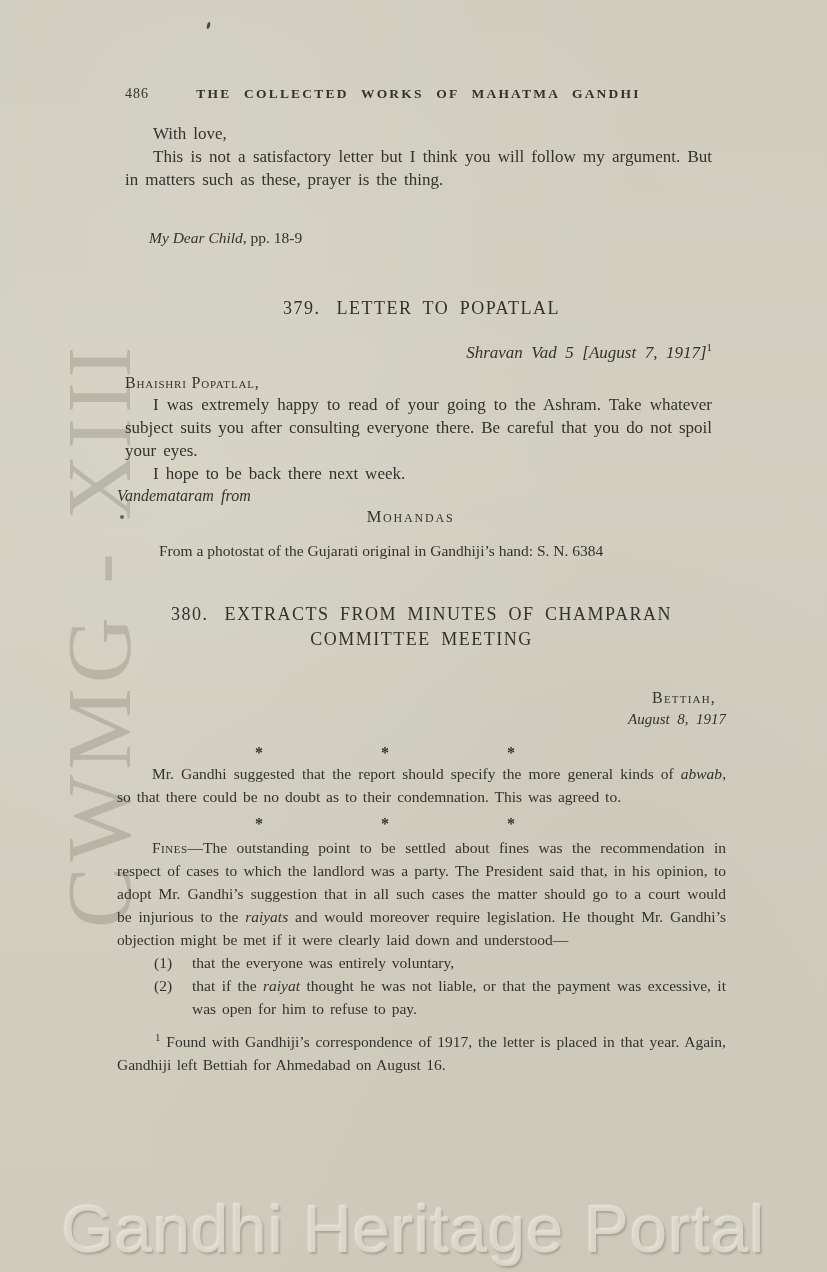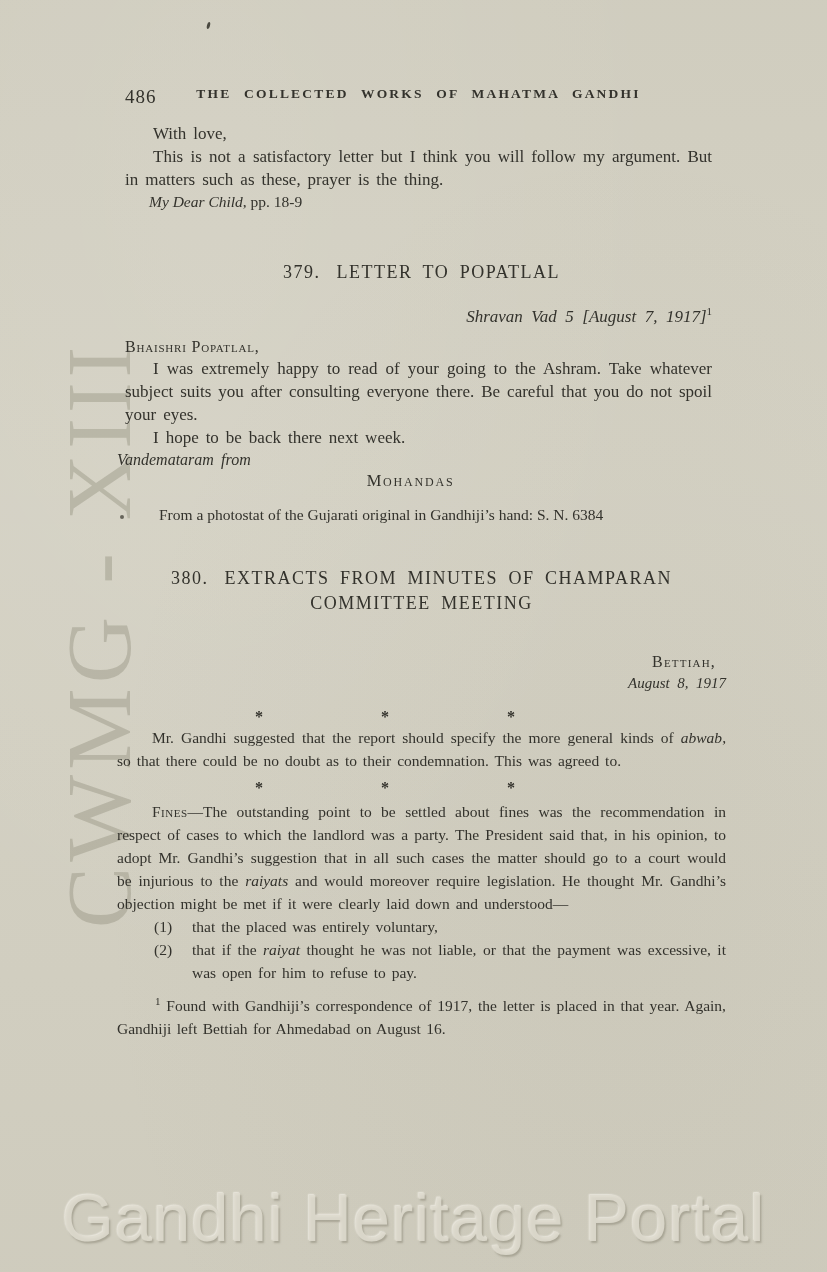--- a/index.html
+++ b/index.html
@@ -20,54 +20,54 @@
   
   .wm-side {
     position:absolute; left:99px; top:635px;
     transform:translate(-50%,-50%) rotate(-90deg);
     font-family:"Liberation Serif", serif;
     font-size:92px; letter-spacing:5px;
     color:rgba(139,136,119,0.38);
     white-space:nowrap; z-index:1;
   }
   .wm-bottom {
-    position:absolute; left:50%; bottom:16px;
+    position:absolute; left:50%; bottom:5px;
     transform:translateX(-50%);
     font-family:"Liberation Sans", sans-serif;
     font-size:67px; letter-spacing:1px; white-space:nowrap;
     color:rgba(222,219,206,0.88);
     text-shadow: 1.5px 1.5px 2px rgba(138,135,118,0.55), -1px -1px 1.5px rgba(246,244,236,0.7);
     z-index:1;
   }
 
   .speck { position:absolute; background:#4a4940; border-radius:50%; z-index:1; }
   .speck-1 { left:207px; top:22px; width:3px; height:7px; transform:rotate(15deg); }
   .speck-2 { left:120px; top:515px; width:4px; height:4px; opacity:0.8; }
 
   
   .header { position:absolute; left:125px; top:86px; width:587px; z-index:2; }
-  .page-number { position:absolute; left:0; top:0; font-size:19px; letter-spacing:1px; }
+  .page-number { position:absolute; left:0; top:0; font-size:14px; letter-spacing:1px; }
   .running-title {
     display:block; text-align:center;
     font-size:13.5px; font-weight:700;
     letter-spacing:2.2px; word-spacing:7px;
   }
 
   
   .content { position:absolute; left:117px; top:122px; width:609px; z-index:2; }
 
   .letter { padding-left:8px; padding-right:14px; }
   .para {
     font-size:17px; line-height:23px;
     text-align:justify; text-indent:28px; word-spacing:0.16em;
   }
   .para-left { text-align:left; }
 
   .source-line { font-size:15.5px; line-height:21px; }
-  .source-1 { padding-left:32px; }
+  .source-1 { padding-left:32px; margin-top:36px; }
   .source-2 { padding-left:42px; margin-top:13px; }
   .italic { font-style:italic; }
 
   .section-heading {
     text-align:center; 
     font-size:18px; line-height:25px;
     letter-spacing:1.5px; word-spacing:0.25em;
   }
   .h-379 { margin-top:48px; }
   .h-380 { margin-top:41px; }
@@ -177,21 +177,21 @@
       <span>*</span>
       <span>*</span>
     </div>
 
     <div class="extract fines">
       <span class="smallcaps">Fines</span><span>—The outstanding point to be settled about fines was the recommendation in respect of cases to which the landlord was a party. The President said that, in his opinion, to adopt Mr. Gandhi’s suggestion that in all such cases the matter should go to a court would be injurious to the </span><span class="italic">raiyats</span><span> and would moreover require legislation. He thought Mr. Gandhi’s objection might be met if it were clearly laid down and understood—</span>
     </div>
 
     <div class="list">
       <div class="list-item">
-        <span class="marker">(1)</span><span>that the placed was entirely voluntary,</span>
+        <span class="marker">(1)</span><span>that the everyone was entirely voluntary,</span>
       </div>
       <div class="list-item">
         <span class="marker">(2)</span><span>that if the </span><span class="italic">raiyat</span><span> thought he was not liable, or that the payment was excessive, it was open for him to refuse to pay.</span>
       </div>
     </div>
 
     <div class="footnote">
       <sup>1</sup><span> Found with Gandhiji’s correspondence of 1917, the letter is placed in that year. Again, Gandhiji left Bettiah for Ahmedabad on August 16.</span>
     </div>
 

